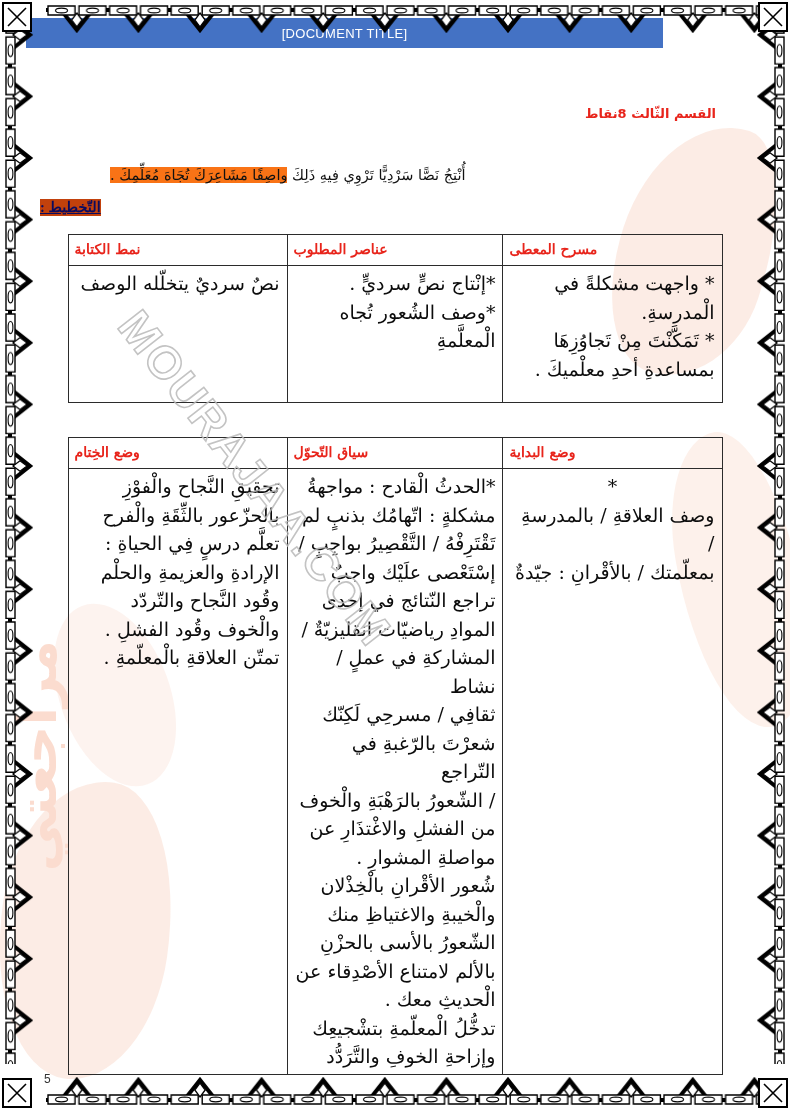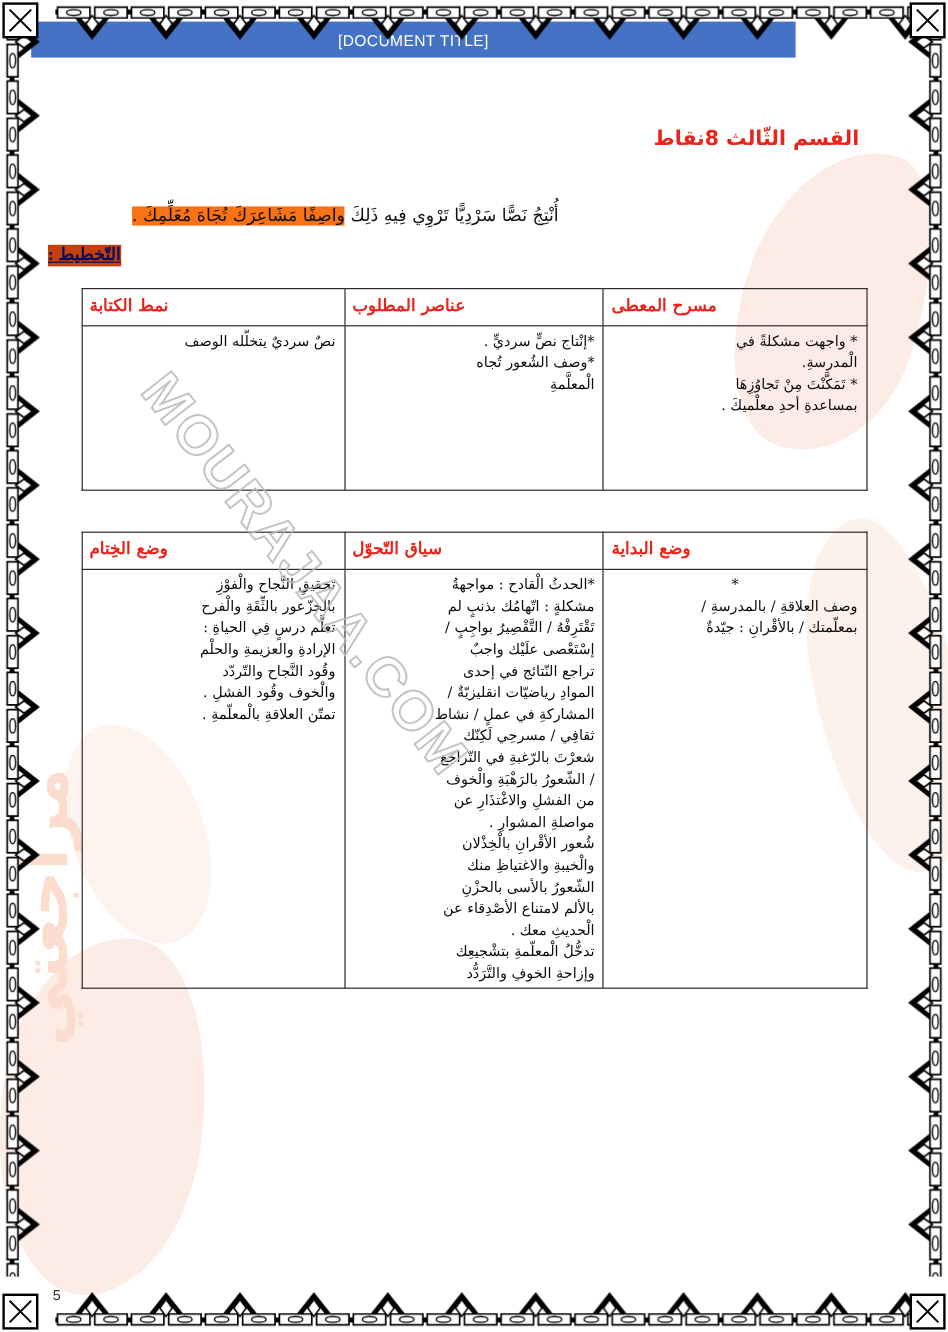--- a/index.html
+++ b/index.html
@@ -56,21 +56,21 @@
     background:#4472c4;color:#ffffff;
     display:flex;align-items:center;justify-content:center;
     font-family:"Liberation Sans","DejaVu Sans",sans-serif;
     font-size:13px;letter-spacing:.3px;z-index:4;
   }
 
   
   .content{position:relative;z-index:2;padding-top:66px;}
 
   .section-heading{
-    color:#e8241b;font-weight:bold;font-size:17px;
+    color:#e8241b;font-weight:bold;font-size:13px;
     text-align:right;padding-right:34px;margin-bottom:40px;
     font-family:"DejaVu Sans","Liberation Sans",sans-serif;
     direction:rtl;
   }
 
   .prompt-block{
     direction:rtl;text-align:right;padding:0 34px 0 60px;
     font-size:14.5px;line-height:1.95;color:#111;
     font-family:"DejaVu Serif","Liberation Serif",serif;
   }
@@ -87,21 +87,21 @@
   
   table.doc-table{
     border-collapse:collapse;width:655px;margin:0 auto;
     table-layout:fixed;direction:rtl;
   }
   table.doc-table td{
     border:1px solid #2b2b2b;
     vertical-align:top;
     padding:3px 7px;
     font-family:"DejaVu Serif","Liberation Serif",serif;
-    font-size:12px;line-height:1.5;color:#0c0c0c;
+    font-size:19px;line-height:1.5;color:#0c0c0c;
     background:transparent;
   }
   table.doc-table td.th{
     color:#e8241b;font-weight:bold;text-align:left;
     font-size:14px;padding:4px 6px;height:22px;
   }
   .t1-wrap{margin-top:18px;}
   .t2-wrap{margin-top:34px;}
   .cell-r{text-align:right;}
   .line{display:block;}

